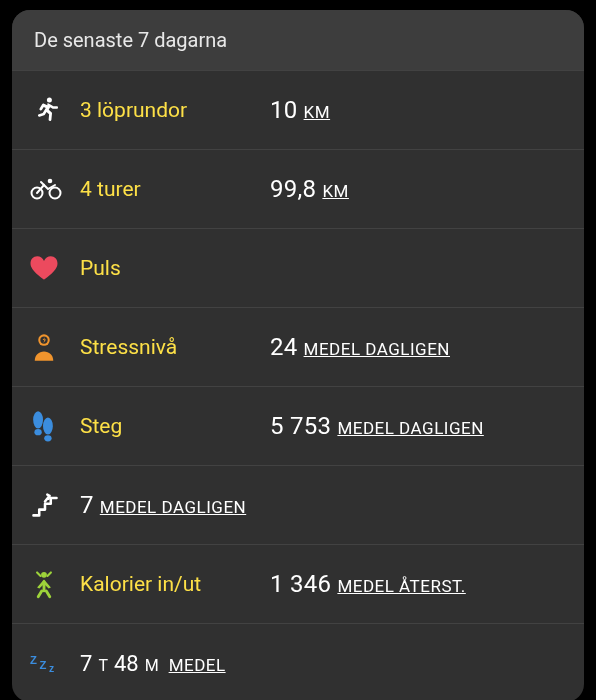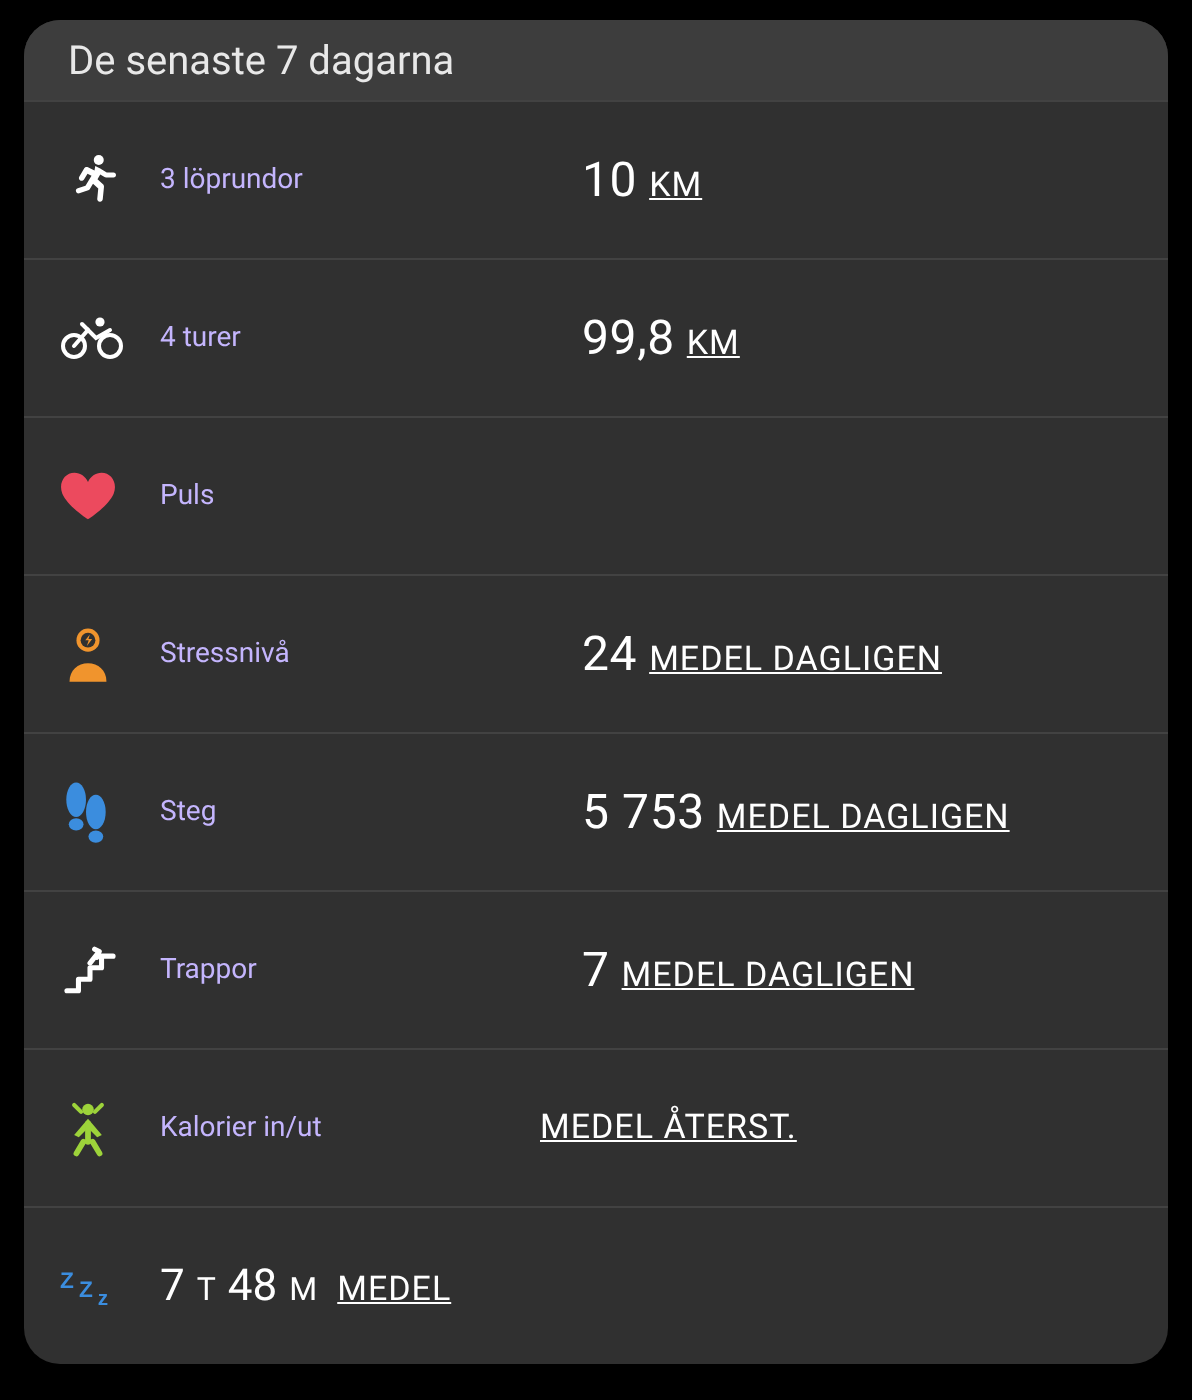--- a/index.html
+++ b/index.html
@@ -5,21 +5,21 @@
   * { box-sizing: border-box; margin: 0; padding: 0; }
   html, body { width: 596px; height: 700px; background: #000; font-family: -apple-system, BlinkMacSystemFont, "Segoe UI", Roboto, Helvetica, Arial, sans-serif; }
   .card {
     margin: 10px 12px 0 12px;
     background: #303030;
     border-radius: 18px;
     overflow: hidden;
   }
   .card-header {
     background: #3d3d3d;
-    padding: 8px 22px;
+    padding: 18px 22px;
     font-size: 20px;
     color: #e8e8e8;
     font-weight: 400;
   }
   .row {
     display: flex;
     align-items: center;
     height: 79px;
     padding: 0 22px 0 18px;
     border-top: 1px solid #424242;
@@ -27,37 +27,36 @@
   .row:first-of-type { border-top: none; }
   .icon-cell {
     width: 50px;
     display: flex;
     align-items: center;
     justify-content: flex-start;
   }
   .icon-cell svg { display: block; }
   .label-cell {
     width: 190px;
-    color: #c4b5fd;
-    font-size: 14px;
+    color: #fde047;
+    font-size: 21px;
     font-weight: 400;
   }
   .value-cell {
     flex: 1;
     display: flex;
     align-items: baseline;
     gap: 6px;
     color: #fff;
     white-space: nowrap;
   }
   .value-num {
     font-size: 24px;
     font-weight: 400;
     letter-spacing: 0.3px;
-    margin-left: 21px;
   }
   .value-unit {
     font-size: 17px;
     font-weight: 400;
     letter-spacing: 0.5px;
     text-transform: uppercase;
     text-decoration: underline;
   }
   .sleep-text {
     font-size: 22px;
@@ -148,38 +147,38 @@
     </div>
   </div>
 
   <div class="row">
     <div class="icon-cell">
       <svg width="30" height="30" viewBox="0 0 26 26" fill="none" stroke="#fff" stroke-width="2.2" stroke-linecap="round" stroke-linejoin="round">
           <path d="M3 22h5v-5h5v-5h5v-5h5"></path>
           <path d="M13 10l4-5M15 4l2 1-1 2.5"></path>
         </svg>
     </div>
-    <div class="label-cell">Trappor</div>
     <div class="value-cell">
       <span class="value-num">7</span>
       <span class="value-unit">MEDEL DAGLIGEN</span>
     </div>
   </div>
 
   <div class="row">
     <div class="icon-cell">
       <svg width="28" height="30" viewBox="0 0 24 26" fill="#9dd33a">
           <circle cx="12" cy="5" r="2.5"></circle>
           <path d="M12 9l-6 7 2 1 4-4 4 4 2-1z"></path>
           <path d="M12 11v8M10 19l-3 5M14 19l3 5" stroke="#9dd33a" stroke-width="2.5" stroke-linecap="round"></path>
           <path d="M6 3l3 3M18 3l-3 3" stroke="#9dd33a" stroke-width="1.8" stroke-linecap="round"></path>
         </svg>
     </div>
     <div class="label-cell">Kalorier in/ut</div>
     <div class="value-cell">
+      <span class="value-num">1 346</span>
       <span class="value-unit">MEDEL ÅTERST.</span>
     </div>
   </div>
 
   <div class="row">
     <div class="icon-cell">
       <svg width="34" height="24" viewBox="0 0 36 22" fill="#3b8dde">
           <text x="0" y="12" font-size="12" font-weight="bold" font-family="Arial">Z</text>
           <text x="10" y="17" font-size="12" font-weight="bold" font-family="Arial">Z</text>
           <text x="20" y="21" font-size="11" font-weight="bold" font-family="Arial">z</text>

